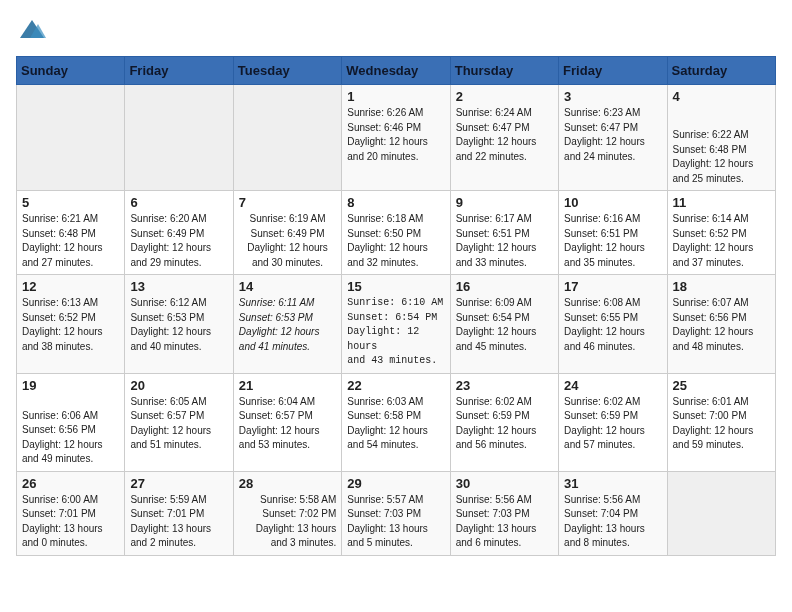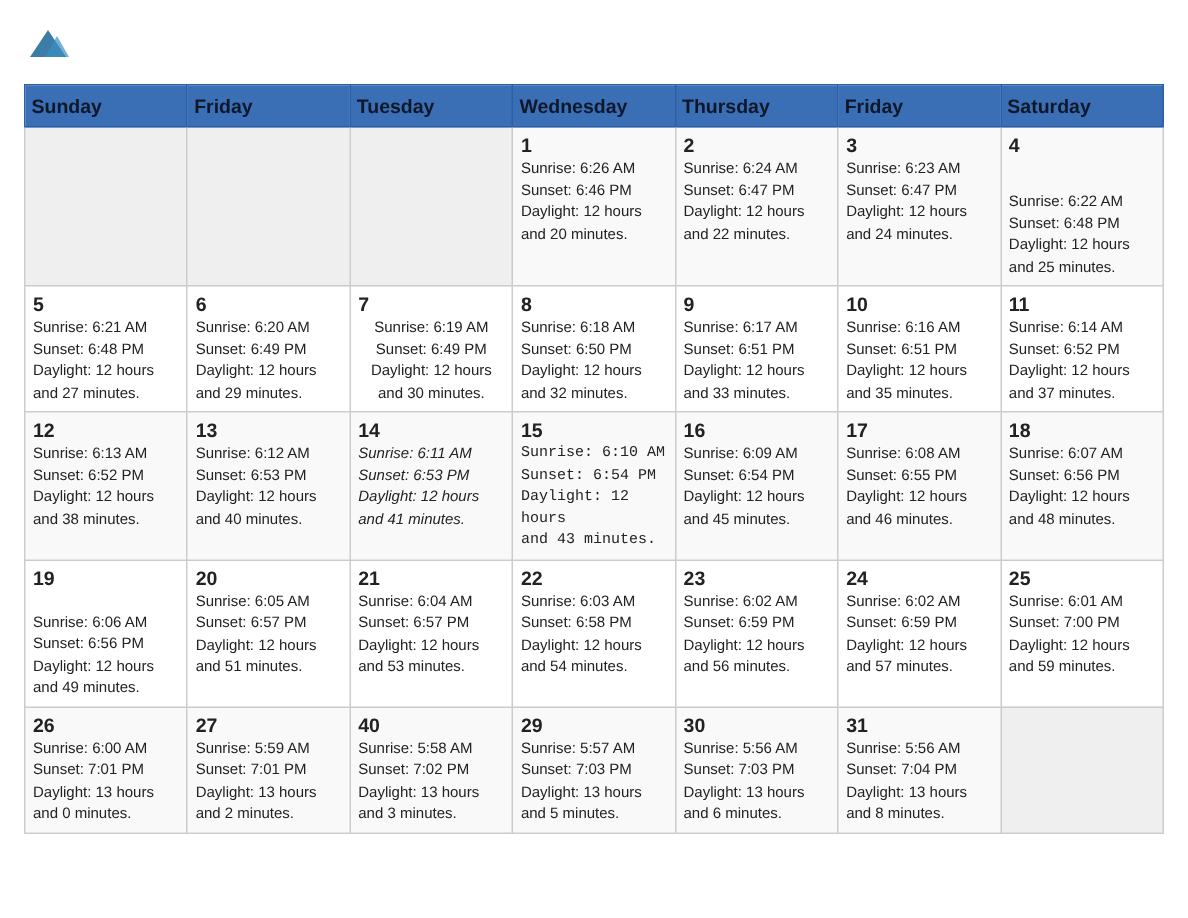--- a/index.html
+++ b/index.html
@@ -326,22 +326,22 @@
 and 0 minutes.</div>
         </td>
         <td>
           <span class="day-num">27</span>
           <div class="day-info" style="white-space: pre-line;">Sunrise: 5:59 AM
 Sunset: 7:01 PM
 Daylight: 13 hours
 and 2 minutes.</div>
         </td>
         <td>
-          <span class="day-num">40</span>
-          <div class="day-info" style="white-space: pre-line;">Sunrise: 5:58 AM
+          <span class="day-num">28</span>
+          <div class="day-info" style="white-space: pre-line; text-align: right;">Sunrise: 5:58 AM
 Sunset: 7:02 PM
 Daylight: 13 hours
 and 3 minutes.</div>
         </td>
         <td>
           <span class="day-num">29</span>
           <div class="day-info" style="white-space: pre-line;">Sunrise: 5:57 AM
 Sunset: 7:03 PM
 Daylight: 13 hours
 and 5 minutes.</div>

